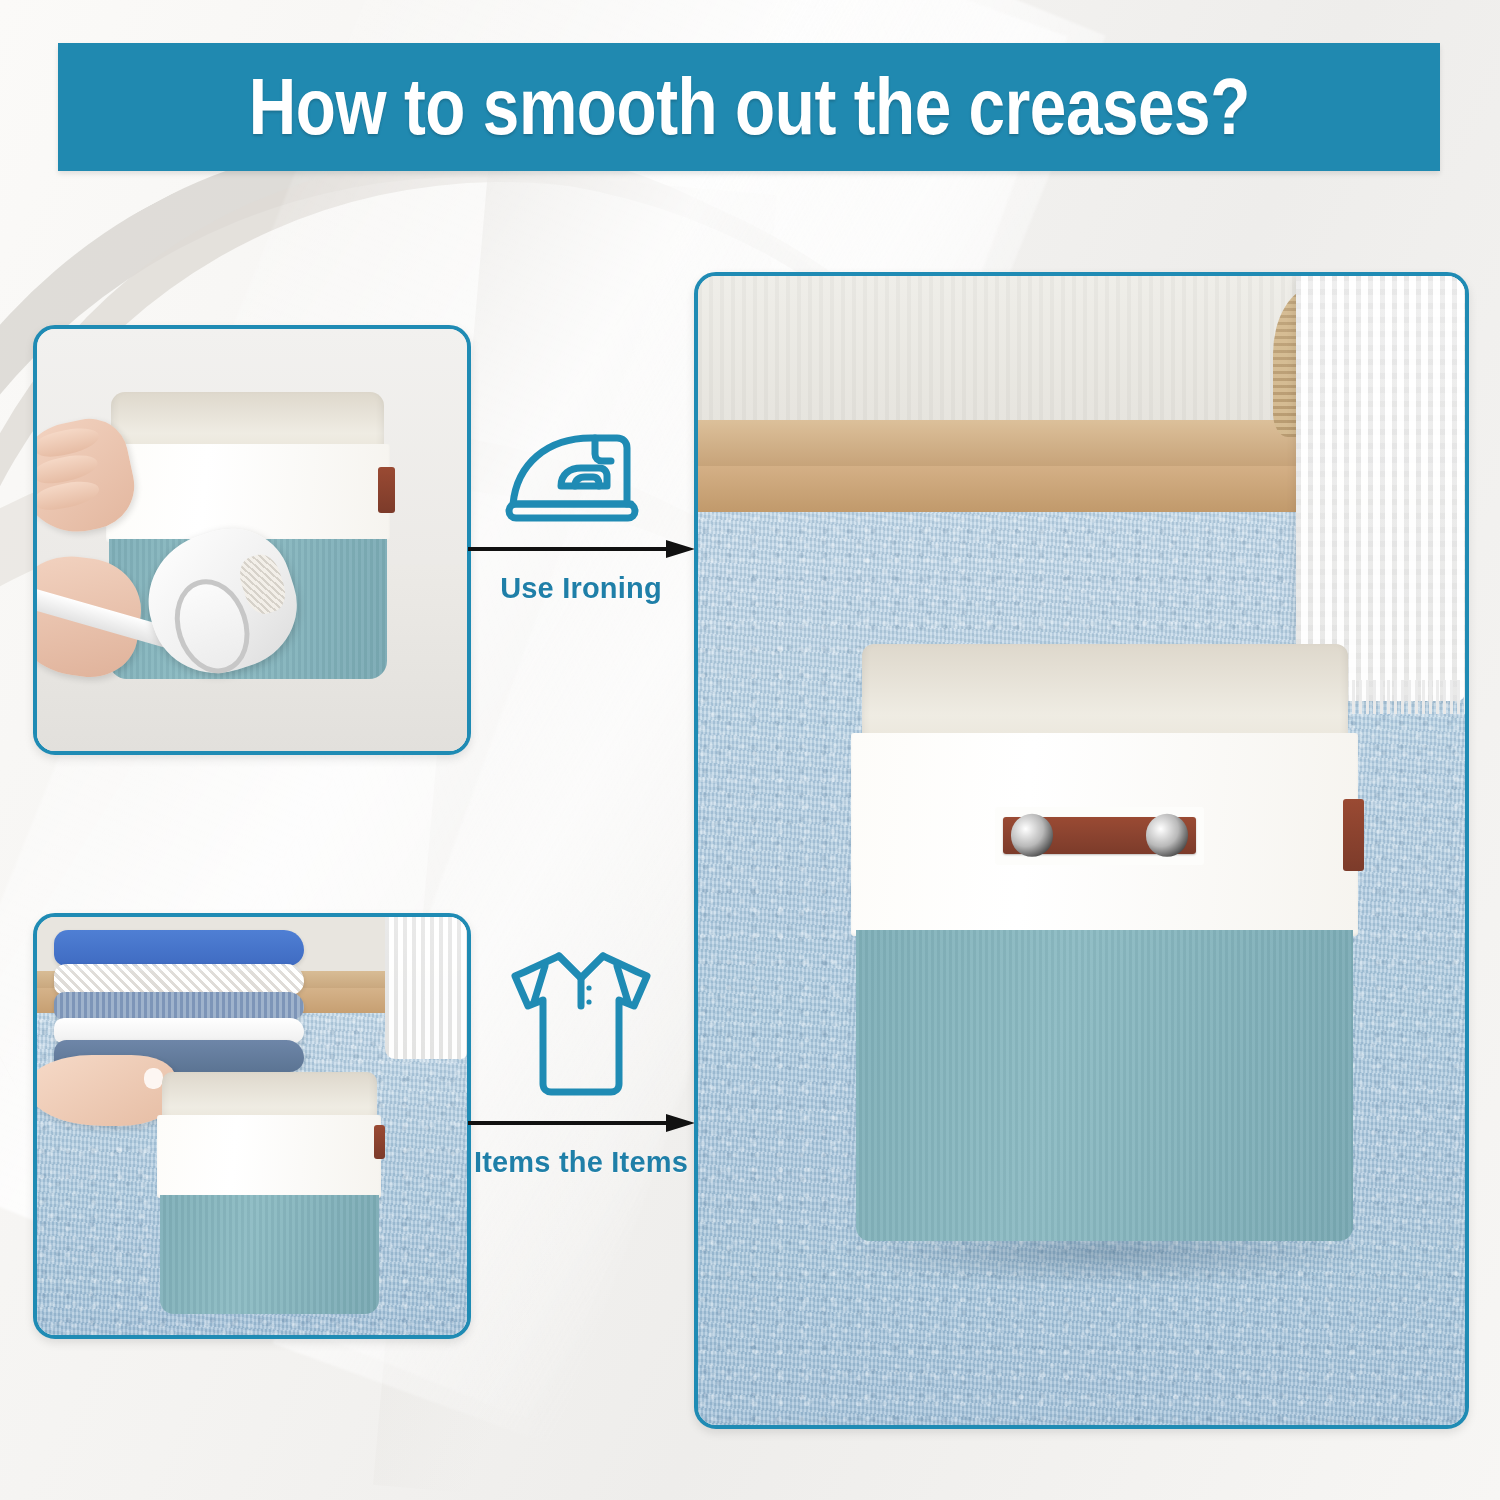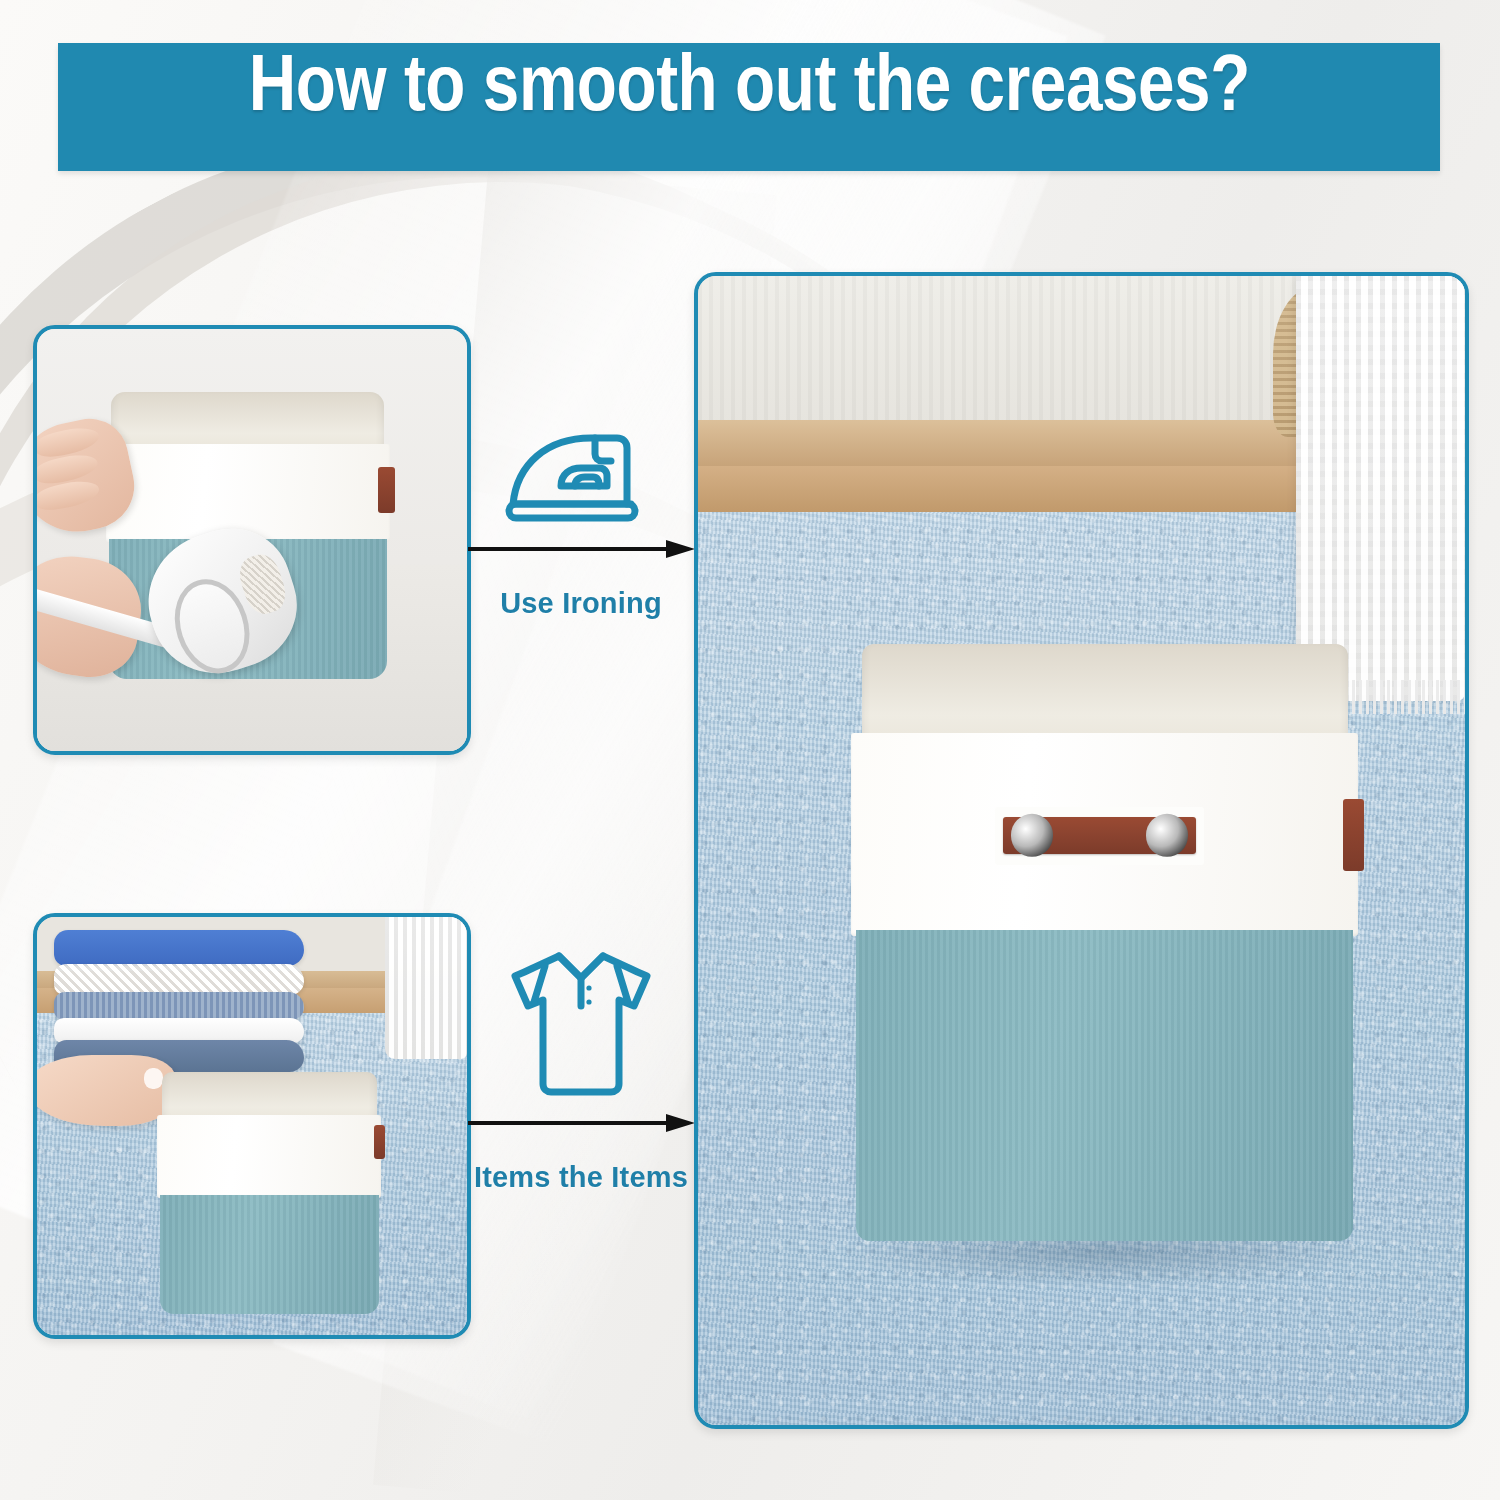--- a/index.html
+++ b/index.html
@@ -72,20 +72,21 @@
     transform: rotate(5deg);
   }
 
   
   #title-banner {
     position: absolute;
     left: 58px; top: 43px;
     width: 1382px; height: 128px;
     background: var(--teal, #2089b0);
     display: flex;
+    align-items: center;
     justify-content: center;
     box-shadow: 0 3px 5px rgba(0,0,0,0.10);
   }
   #title-text {
     color: #ffffff;
     font-family: "Liberation Sans", sans-serif;
     font-weight: bold;
     font-size: 80px;
     line-height: 1;
     letter-spacing: -0.5px;
@@ -334,21 +335,21 @@
   }
   #step-ironing { left: 461px; top: 424px; }
   #step-filling { left: 461px; top: 944px; }
 
   .step-icon { display: block; }
   .step-arrow {
     display: block;
     margin-top: 6px;
   }
   .step-label {
-    margin-top: 23px;
+    margin-top: 8px;
     color: #1f7fa8;
     font-family: "Liberation Sans", sans-serif;
     font-weight: bold;
     font-size: 29px;
     letter-spacing: 0.2px;
     white-space: nowrap;
     text-shadow: 0 1px 1px rgba(255,255,255,0.7);
   }
 </style>
 </head>

